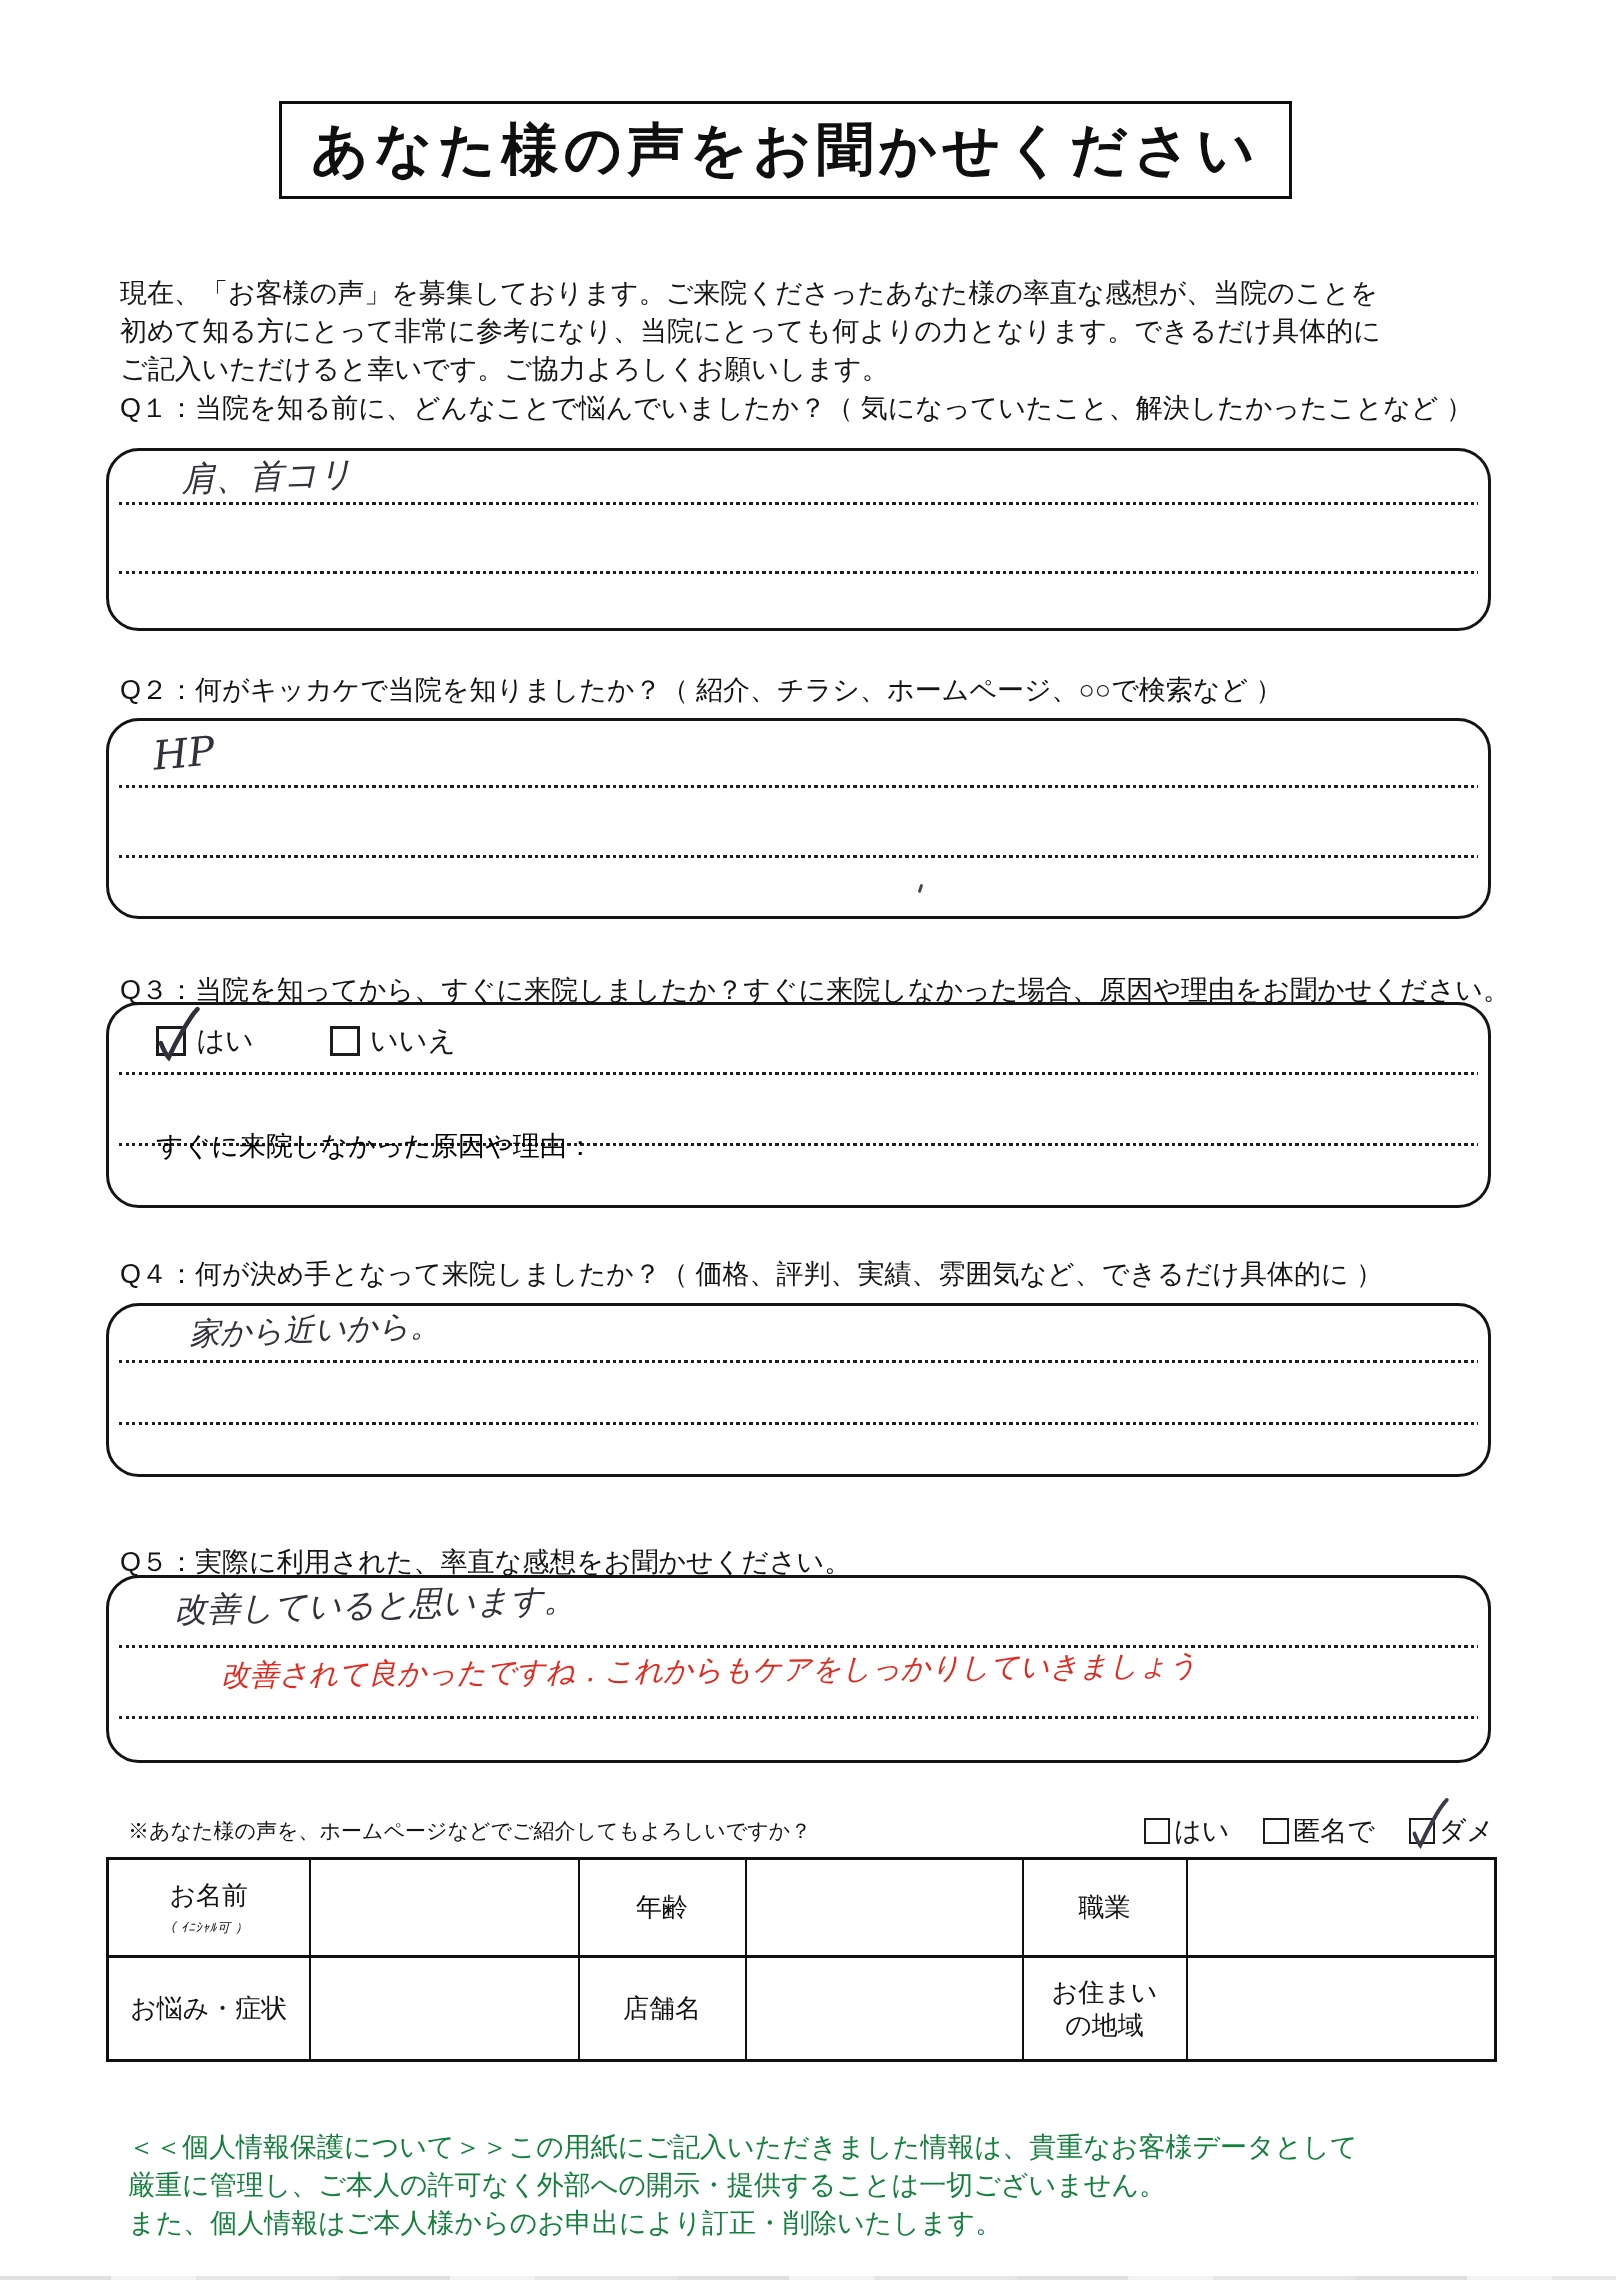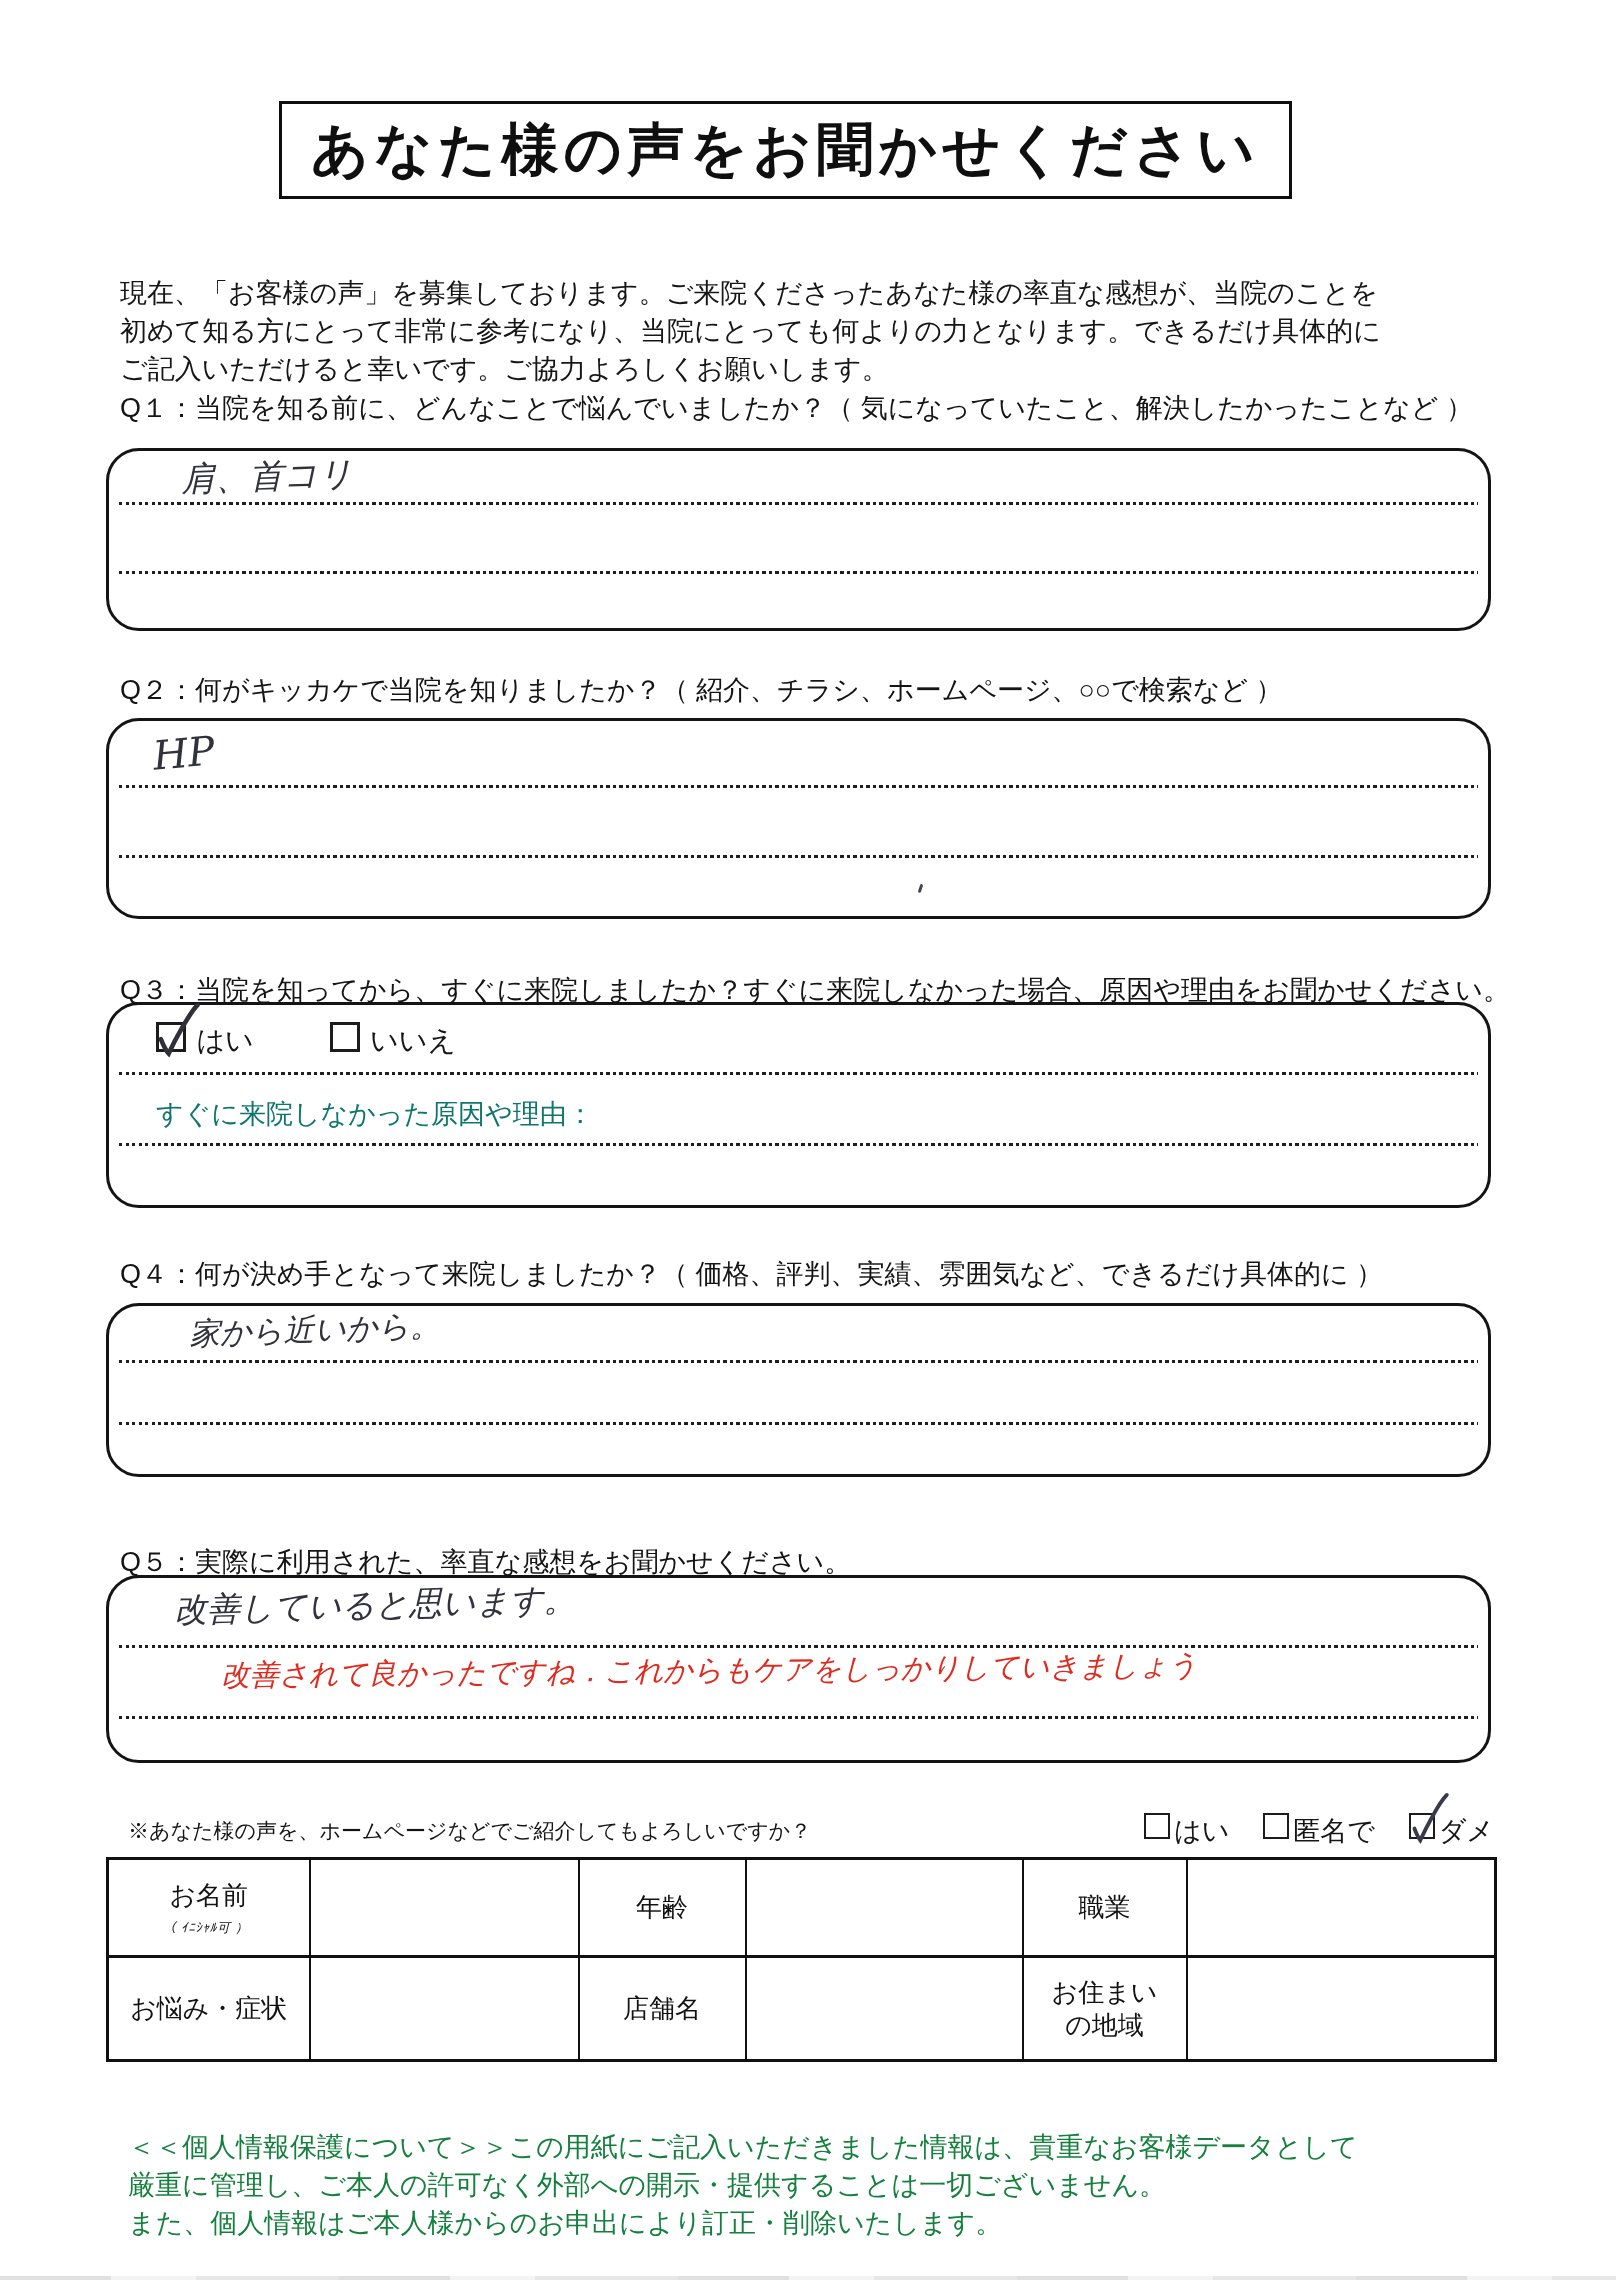--- a/index.html
+++ b/index.html
@@ -27,30 +27,30 @@
     position:absolute;left:10.4px;right:10.4px;height:3.3px;
     background:repeating-linear-gradient(90deg,#1f1f1f 0 3.3px,transparent 3.3px 6.5px);
   }
   
   .hw{
     position:absolute;font-family:"DejaVu Serif",serif;font-style:italic;
     color:#31323c;white-space:nowrap;
   }
   .hw.red{color:#e02a1e;}
   
-  .opt{display:flex;}
+  .opt{display:flex;align-items:center;}
   .cb{
     display:inline-block;width:30px;height:30px;border:3.3px solid #1c1c1c;
     box-sizing:border-box;position:relative;background:#fff;flex:0 0 auto;
   }
   .cb.small{width:26px;height:26px;border-width:2.6px;}
   .cb svg{position:absolute;overflow:visible;}
   .opt-label{font-size:28px;color:#161616;margin-left:10.4px;white-space:nowrap;}
   .cb-row{position:absolute;display:flex;align-items:center;}
-  .reason-label{position:absolute;font-size:27px;color:#0f766e;white-space:nowrap;}
+  .reason-label{position:absolute;font-size:27px;color:#000000;white-space:nowrap;margin-top:32px;}
   
   .publish{
     position:absolute;left:128px;top:1813px;width:1366px;
     display:flex;align-items:center;
   }
   .pub-label{font-size:21px;color:#141414;white-space:nowrap;}
   .pub-opts{margin-left:auto;display:flex;gap:34px;align-items:center;}
   .pub-opts .opt-label{font-size:27px;margin-left:3.9px;}
   
   table.profile{

